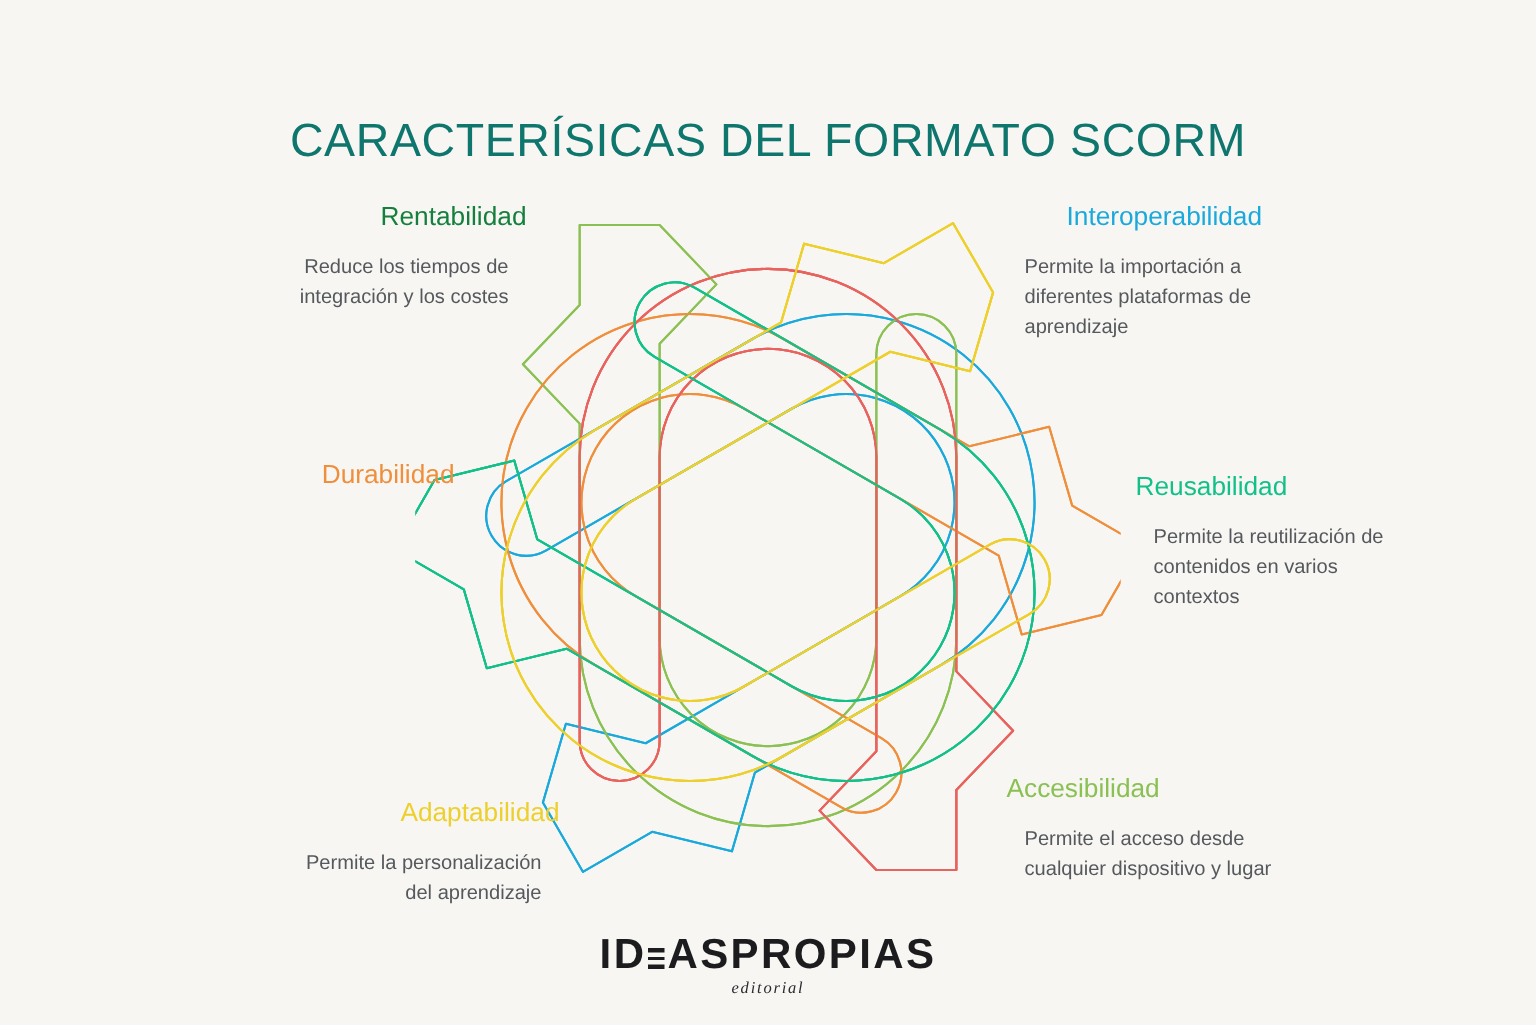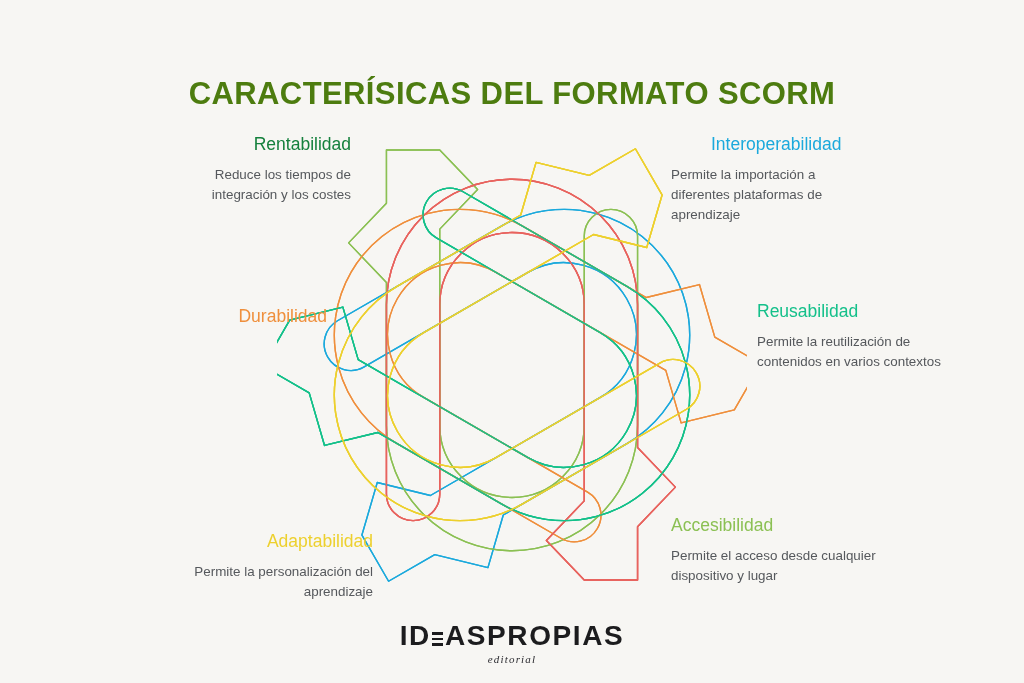--- a/index.html
+++ b/index.html
@@ -23,23 +23,23 @@
   }
 
   
   #title {
     position: absolute;
     left: 0;
     top: 55px;
     width: 1024px;
     text-align: center;
     font-size: 31px;
-    font-weight: bold;
+    font-weight: normal;
     letter-spacing: 0.4px;
-    color: #4d7c0f;
+    color: #0f766e;
     font-family: "Liberation Sans", sans-serif;
   }
 
   
   #knot-wrap {
     position: absolute;
     left: 277px;
     top: 137px;
     width: 470px;
     height: 450px;
@@ -59,32 +59,32 @@
     font-size: 17.5px;
     font-weight: normal;
     line-height: 1.25;
     margin: 0 0 9px 0;
     font-family: "Liberation Sans", sans-serif;
   }
   .feature .f-desc {
     font-size: 13.4px;
     line-height: 1.48;
     color: #55585C;
-    margin: 0;
+    margin: 12px;
     font-family: "Liberation Sans", sans-serif;
   }
   .feature.left  { text-align: right; }
   .feature.right { text-align: left; }
 
   
   #feat-rentabilidad   { left: 160px; top: 134px; width: 191px; }
-  #feat-durabilidad    { left: 136px; top: 306px; width: 191px; }
+  #feat-durabilidad    { left: 112px; top: 306px; width: 191px; }
   #feat-adaptabilidad  { left: 190px; top: 531px; width: 183px; }
   #feat-interoperabilidad { left: 671px; top: 134px; width: 205px; }
-  #feat-reusabilidad   { left: 757px; top: 301px; width: 205px; }
+  #feat-reusabilidad   { left: 757px; top: 314px; width: 205px; }
   #feat-accesibilidad  { left: 671px; top: 515px; width: 205px; }
 
   
   #logo {
     position: absolute;
     left: 0;
     top: 622px;
     width: 1024px;
     text-align: center;
   }

